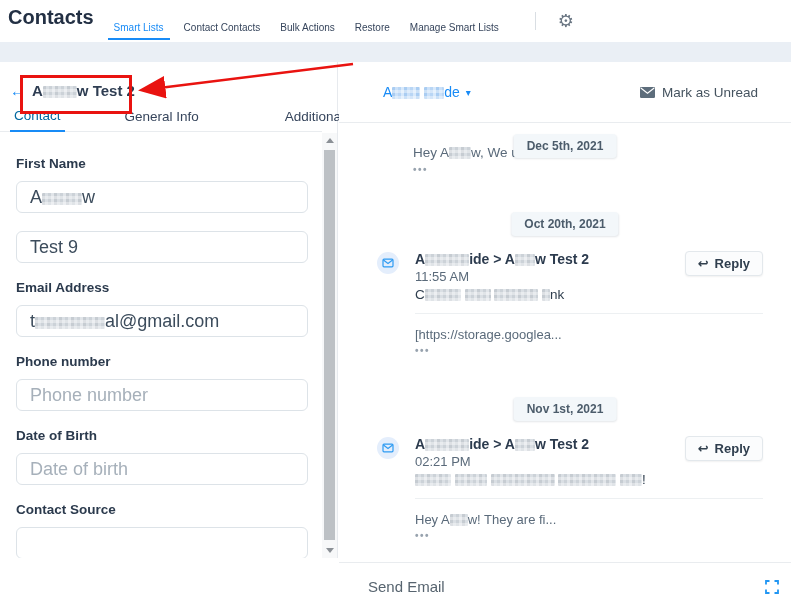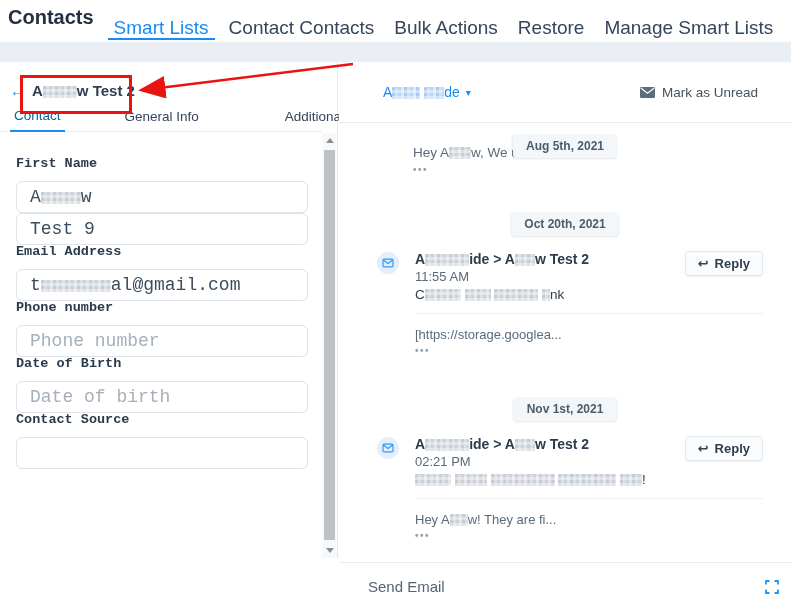--- a/index.html
+++ b/index.html
@@ -1,37 +1,37 @@
 <!DOCTYPE html>
 <html><head>
 <meta charset="utf-8">
 <style>
   html,body{margin:0;padding:0;background:#fff;}
   .screen{position:relative;width:791px;height:610px;overflow:hidden;background:#fff;
           font-family:"Liberation Sans","DejaVu Sans",sans-serif;color:#2c3b4e;}
   
   .nav{position:absolute;left:0;top:0;width:791px;height:42px;background:#fff;display:flex;align-items:center;white-space:nowrap;}
   .nav-title{font-size:20px;font-weight:700;color:#233044;margin:0 10px 8px 8px;}
-  .navtab{position:relative;display:inline-block;height:28px;line-height:41px;font-size:19px;color:#36455c;margin:12px 10px;cursor:pointer;}
+  .navtab{position:relative;display:inline-block;height:28px;line-height:41px;font-size:10px;color:#36455c;margin:12px 10px;cursor:pointer;}
   .navtab.active{color:#188bf6;}
   .navtab.active::after{content:'';position:absolute;left:-6px;right:-6px;top:31px;height:2px;background:#188bf6;}
   .nav-divider{width:1px;height:18px;background:#d9dee3;margin-left:26px;}
   .gear{font-size:18px;color:#6a7683;margin-left:22px;cursor:pointer;line-height:42px;}
   .band{position:absolute;left:0;top:42px;width:791px;height:20px;background:#eaeff5;}
   
   .left-panel{position:absolute;left:0;top:62px;width:338px;height:496px;background:#fff;border-right:1px solid #e7eaee;box-sizing:border-box;}
   .lp-titlerow{position:absolute;left:0;top:13px;height:31px;display:flex;align-items:center;}
   .back{color:#188bf6;font-size:15px;margin-left:10px;cursor:pointer;}
   .lp-title{font-size:15px;font-weight:700;color:#2e3d52;margin-left:7px;white-space:nowrap;}
   .lp-tabs{position:absolute;left:0;top:46px;width:322px;display:flex;align-items:flex-end;border-bottom:1px solid #e9ecef;padding-left:10px;box-sizing:border-box;}
   .ptab{font-size:13.5px;color:#36455c;padding:0 4px 7px 4px;margin-right:30px;cursor:pointer;white-space:nowrap;}
   .ptab.t2{margin-left:26px;}.ptab.t3{margin-left:48px;}
   .ptab.active{color:#0369a1;border-bottom:2px solid #188bf6;margin-bottom:-1px;}
   .lp-form{position:absolute;left:0;top:71px;width:322px;height:425px;overflow:hidden;padding:24px 14px 0 16px;box-sizing:border-box;}
-  .field{font-family:Liberation Mono, monospace;}
+  .field{margin-bottom:18px;}
   .flabel{display:block;font-size:13.5px;font-weight:700;color:#2b3a4d;line-height:14px;margin-bottom:10px;}
   .input{width:292px;height:32px;box-sizing:border-box;border:1px solid #dde3e8;border-radius:6px;background:#fff;
          font-size:18px;color:#3c4c5c;line-height:30px;padding:0 13px;white-space:nowrap;overflow:hidden;cursor:text;}
   .ph{color:#a6b0ba;}
   
   .sbar{position:absolute;left:322px;top:71px;width:15px;height:425px;background:#f7f8f9;}
   .sb-up,.sb-dn{position:absolute;left:0;width:15px;height:15px;display:flex;align-items:center;justify-content:center;cursor:pointer;}
   .sb-up{top:0;}.sb-dn{bottom:0;}
   .tri-up{width:0;height:0;border-left:4px solid transparent;border-right:4px solid transparent;border-bottom:5px solid #8b9096;}
   .tri-dn{width:0;height:0;border-left:4px solid transparent;border-right:4px solid transparent;border-top:5px solid #8b9096;}
@@ -148,21 +148,21 @@
         <svg width="15" height="11" viewBox="0 0 15 11">
             <rect x="0" y="0" width="15" height="11" rx="1.2" fill="#5d6d7b"></rect>
             <path d="M0.8 1 L7.5 6.2 L14.2 1" fill="none" stroke="#fff" stroke-width="1.1"></path>
           </svg>
         <span>Mark as Unread</span>
       </span>
     </div>
 
     <div class="conv-body">
 
-      <div class="badge" style="top:11px">Aug 5th, 2021</div>
+      <div class="badge" style="top:11px">Dec 5th, 2021</div>
       <div class="preview" style="left:74px;top:22px"><span>Hey A</span><span class="px" style="width: 22px;"></span><span>w, We unc</span></div>
       <div class="dots" style="left:74px;top:41px">•••</div>
 
       <div class="badge" style="top:89px">Oct 20th, 2021</div>
       <div class="msg" style="top:128px">
         <div class="msg-row">
           <svg class="msg-icon" width="22" height="22" viewBox="0 0 22 22">
               <circle cx="11" cy="11" r="11" fill="#e4eefc"></circle>
               <rect x="6" y="7.2" width="10" height="7.6" rx="1" fill="none" stroke="#2d9bf2" stroke-width="1.2"></rect>
               <path d="M6.4 8 L11 11.4 L15.6 8" fill="none" stroke="#2d9bf2" stroke-width="1.2"></path>

